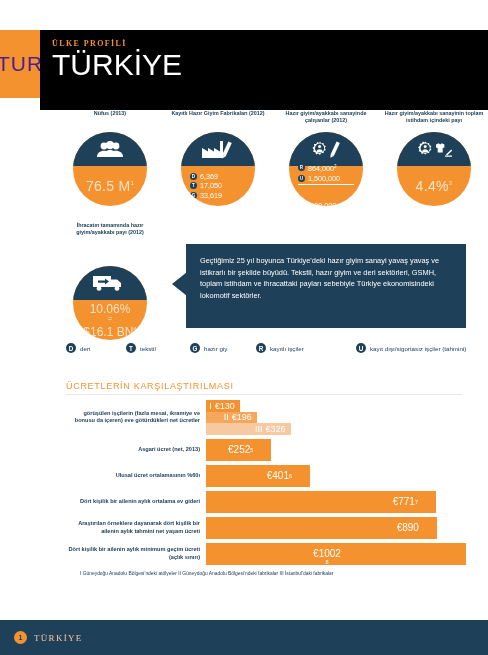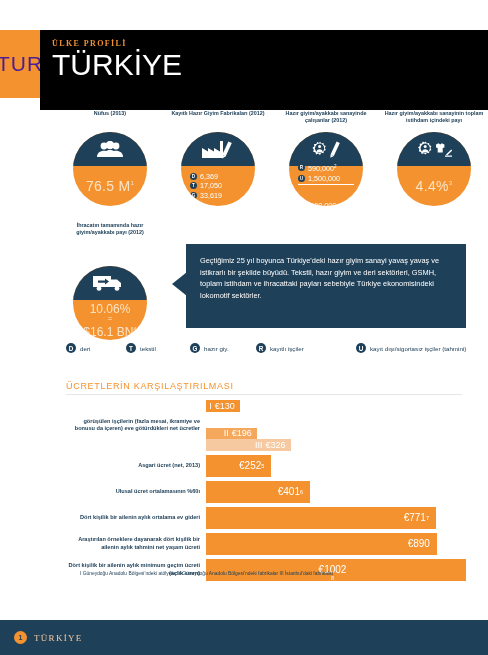--- a/index.html
+++ b/index.html
@@ -110,21 +110,21 @@
 
   .chart { position: absolute; left: 66px; top: 400px; width: 400px; }
   .row { display: flex; align-items: center; margin-bottom: 4px; }
   .row-label {
     width: 140px; text-align: right; padding-right: 6px;
     font-size: 5.6px; line-height: 7.4px; color: #1F4059; font-weight: bold;
   }
   .row-bars { flex: 1; position: relative; }
   .bar {
     height: 22px; background: #F3922F; display: flex; align-items: center;
-    justify-content: flex-end; padding-right: 7px; color: #ffffff;
+    justify-content: flex-end; padding-right: 18px; color: #ffffff;
     font-size: 10px; white-space: nowrap;
   }
   .bar sup { font-size: 5.5px; }
   .sub-bar { height: 11.5px; display: flex; align-items: center; justify-content: flex-end;
              padding-right: 5px; color: #ffffff; font-size: 9px; white-space: nowrap; }
   .sub-bar .roman { margin-right: 3px; }
   .s1 { background: #F3922F; }
   .s2 { background: #F5A85B; }
   .s3 { background: #F7C9A1; }
 
@@ -221,21 +221,21 @@
             <circle cx="10.6" cy="6.4" r="1.5"></circle>
             <path d="M7.4 12.2c0-2 1.4-3 3.2-3s3.2 1 3.2 3z"></path>
             <path d="M27.6 1.6l3.2 1.5-6 12.8-3.2-1.5z"></path>
             <path d="M21.6 14.4l3.2 1.5-3.4 1.9z"></path>
           </svg>
         </div>
         <div class="circle-body">
           <div class="stat-lines">
             <div class="stat-line">
               <span class="mini-badge">R</span>
-              <span><span>590,000</span><sup>2</sup></span>
+              <span><span>864,000</span><sup>2</sup></span>
             </div>
             <div class="stat-line">
               <span class="mini-badge">U</span>
               <span>1,500,000</span>
             </div>
             <div class="stat-total">= 2,008,000</div>
           </div>
         </div>
       </div>
     </div>
@@ -313,21 +313,21 @@
   <div class="chart-rule"></div>
 
   <div class="chart" id="chart">
       <div class="row">
         <div class="row-label">görüşülen işçilerin (fazla mesai, ikramiye ve bonusu da içeren) eve götürdükleri net ücretler</div>
         <div class="row-bars">
           <div class="sub-bar s1" style="width: 33.7325px;">
             <span class="roman">I</span>
             <span>€130</span>
           </div>
-          <div class="sub-bar s2" style="width: 50.8583px; margin-top: 16px;">
+          <div class="sub-bar s2" style="width: 50.8583px;">
             <span class="roman">II</span>
             <span>€196</span>
           </div>
           <div class="sub-bar s3" style="width: 84.5908px;">
             <span class="roman">III</span>
             <span>€326</span>
           </div>
         </div>
       </div>
       <div class="row">

